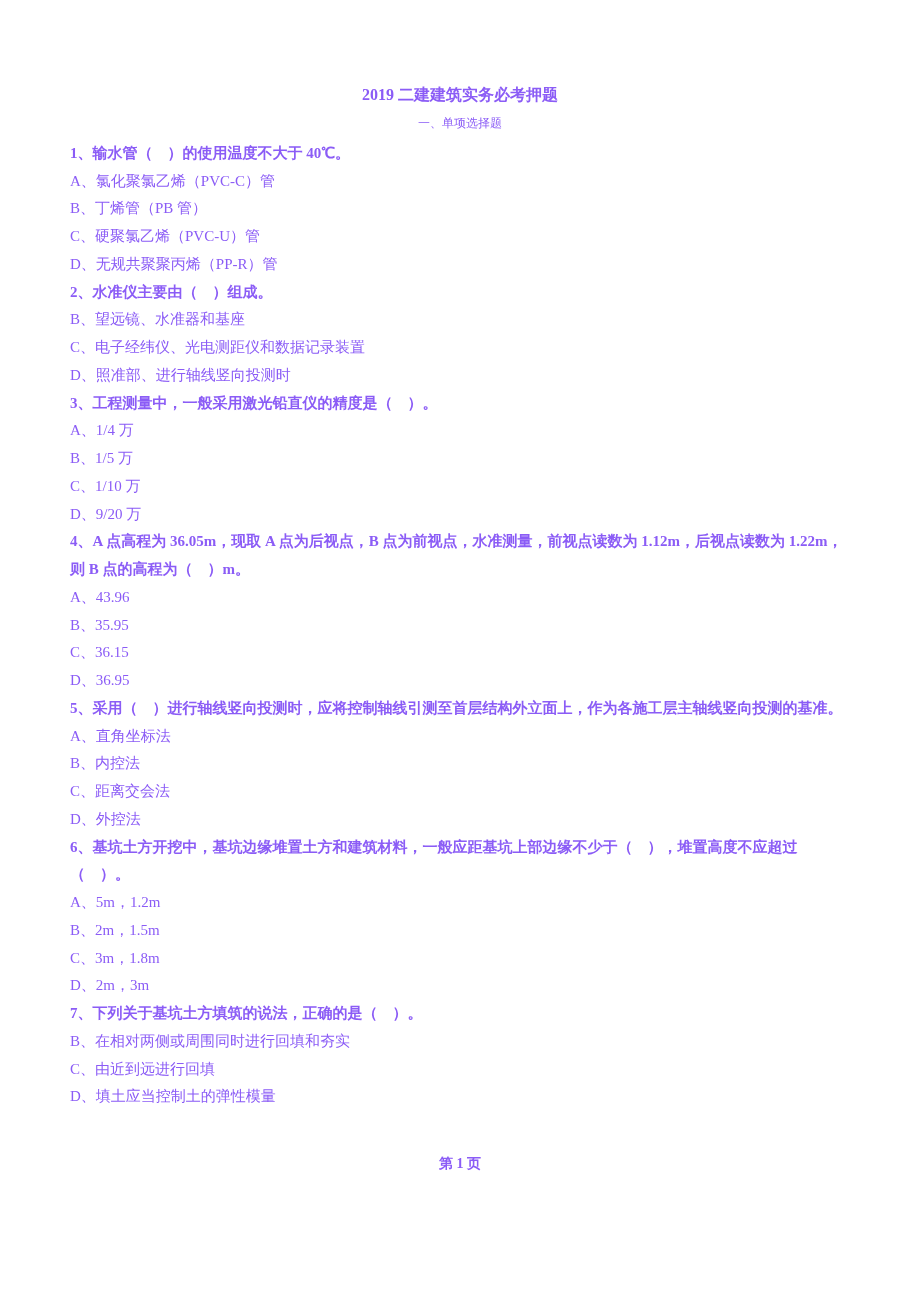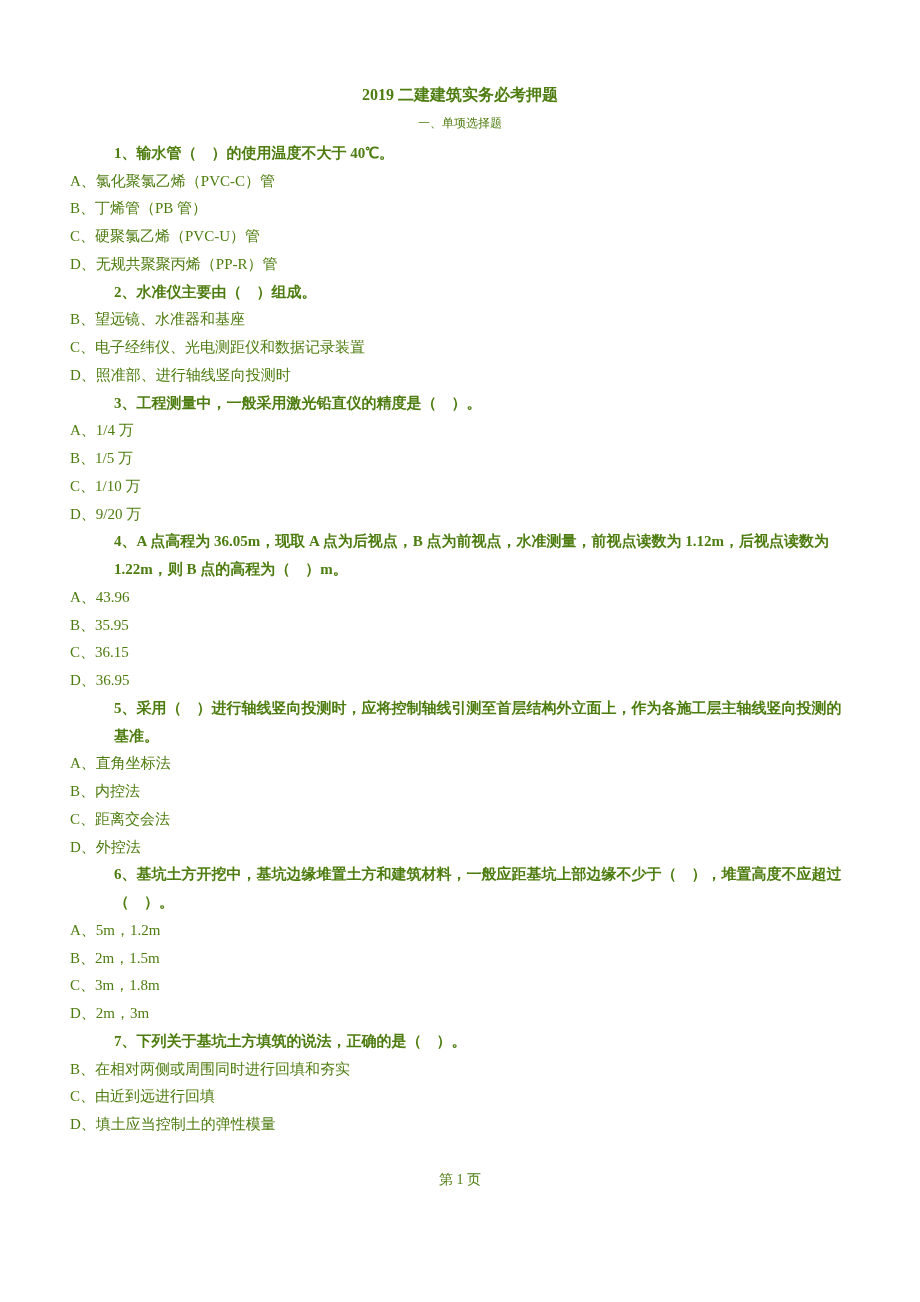--- a/index.html
+++ b/index.html
@@ -4,46 +4,46 @@
 <style>
   body {
     margin: 0;
     padding: 0;
     background: #ffffff;
     font-family: "SimSun", "宋体", serif;
     width: 920px;
   }
   .page {
     padding: 80px 70px 40px 70px;
-    color: #4d7c0f;
+    color: #8b5cf6;
     font-size: 15px;
     line-height: 1.85;
   }
   .title {
     text-align: center;
     font-weight: bold;
     font-size: 16px;
     margin-bottom: 2px;
   }
   .section-heading {
     text-align: center;
     font-size: 12px;
     margin-bottom: 6px;
   }
   .question-stem {
     font-weight: bold;
-    margin-left: 44px;
   }
   .option {
     font-weight: normal;
   }
   .footer {
     text-align: center;
     font-size: 14px;
-    margin-top: 28px;
+    margin-top: 40px;
+    font-weight: bold;
   }
 </style>
 </head>
 <body>
 
 <div class="page">
   <div class="title">2019 二建建筑实务必考押题</div>
   <div class="section-heading">一、单项选择题</div>
 
   <div id="question-list">

